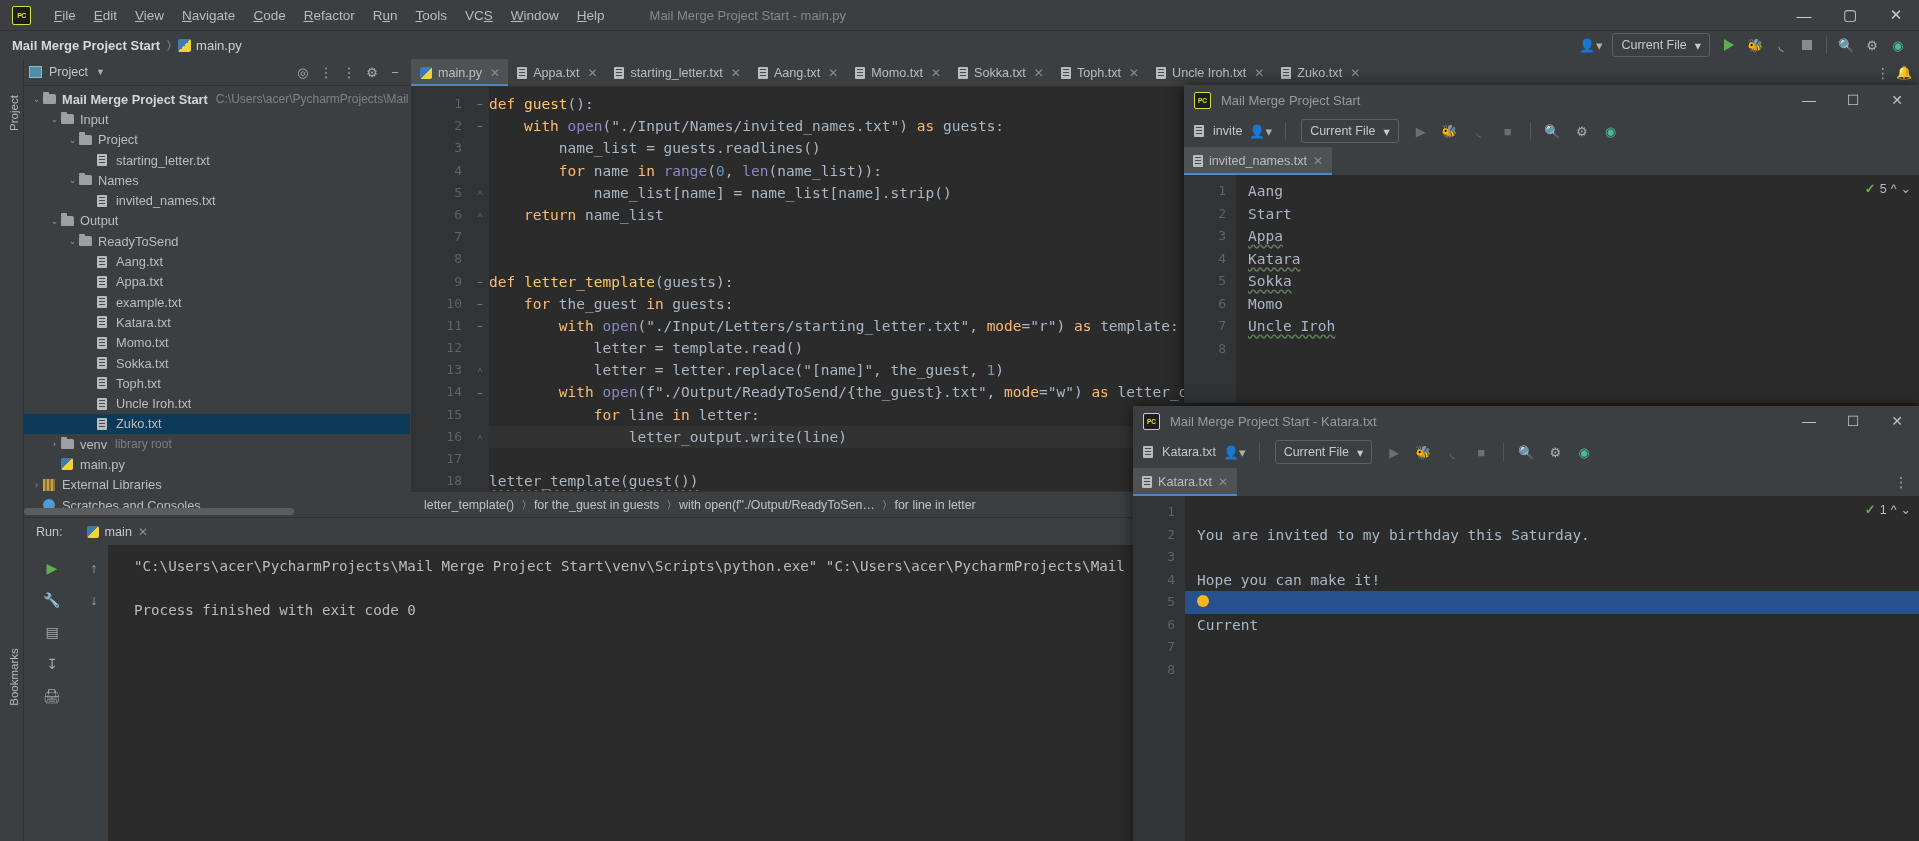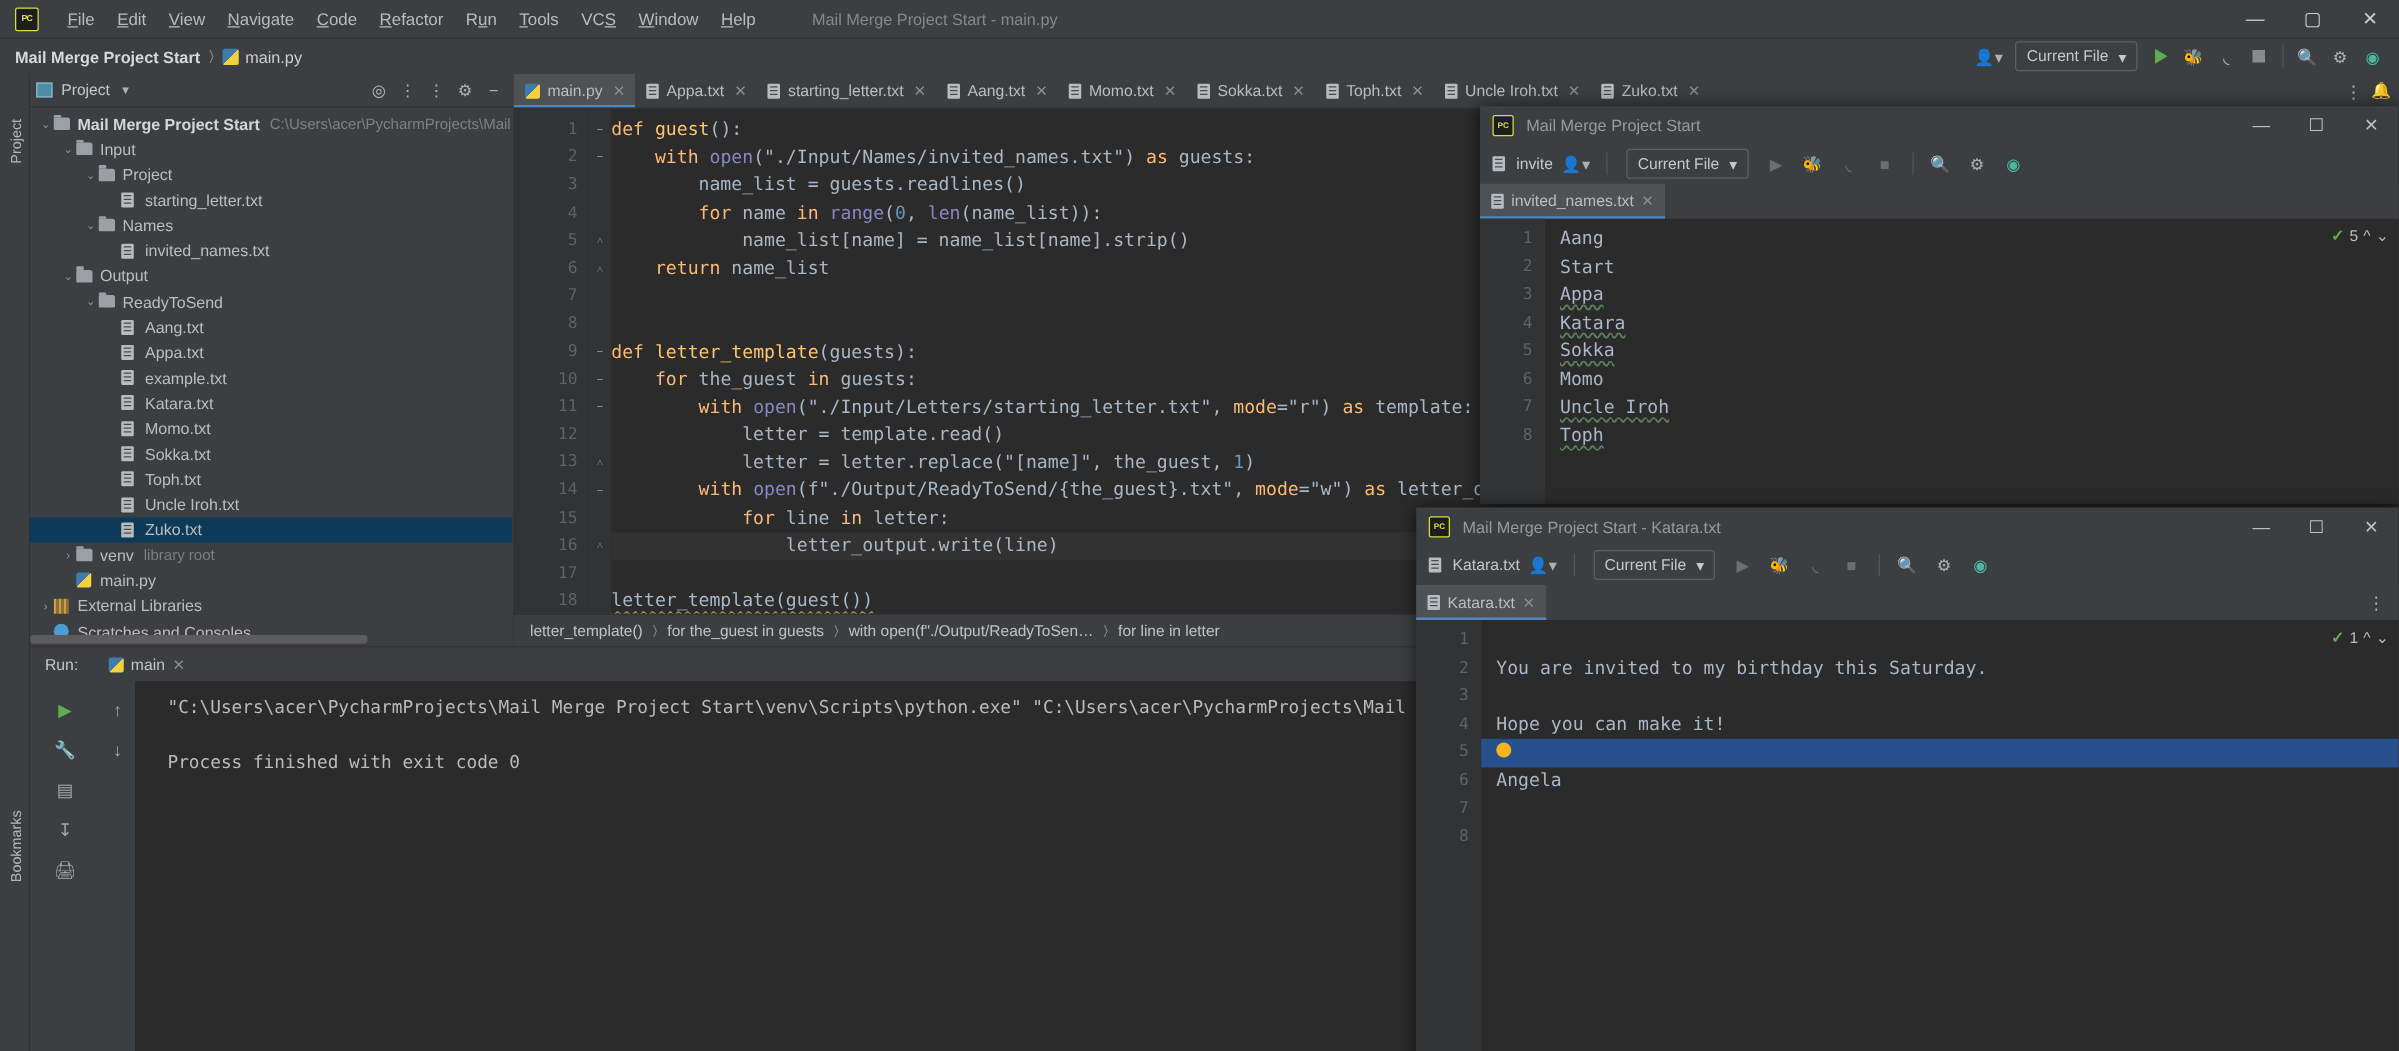--- a/index.html
+++ b/index.html
@@ -670,21 +670,20 @@
           <div class="fw-gl">8</div>
         </div>
       <div class="fw-lines" id="f1l">
           <div class="fw-cl">Aang</div>
           <div class="fw-cl">Start</div>
           <div class="fw-cl"><span class="spell">Appa</span></div>
           <div class="fw-cl"><span class="spell">Katara</span></div>
           <div class="fw-cl"><span class="spell">Sokka</span></div>
           <div class="fw-cl">Momo</div>
           <div class="fw-cl"><span class="spell">Uncle Iroh</span></div>
-          <div class="fw-cl"><span class="spell">Toph</span></div>
         </div>
       <div class="inspect-badge">
         <span class="chk">✓</span>
         <span>5</span>
         <span>^</span>
         <span>⌄</span>
       </div>
     </div>
   </div>
 
@@ -734,21 +733,21 @@
           <div class="fw-gl">6</div>
           <div class="fw-gl">7</div>
           <div class="fw-gl">8</div>
         </div>
       <div class="fw-lines" id="f2l">
           <div class="fw-cl">&nbsp;</div>
           <div class="fw-cl">You are invited to my birthday this Saturday.</div>
           <div class="fw-cl">&nbsp;</div>
           <div class="fw-cl">Hope you can make it!</div>
           <div class="fw-cl hl"><span class="bulb"></span></div>
-          <div class="fw-cl">Angela</div>
+          <div class="fw-cl">Current</div>
           <div class="fw-cl">&nbsp;</div>
         </div>
       <div class="inspect-badge">
         <span class="chk">✓</span>
         <span>1</span>
         <span>^</span>
         <span>⌄</span>
       </div>
     </div>
   </div>

